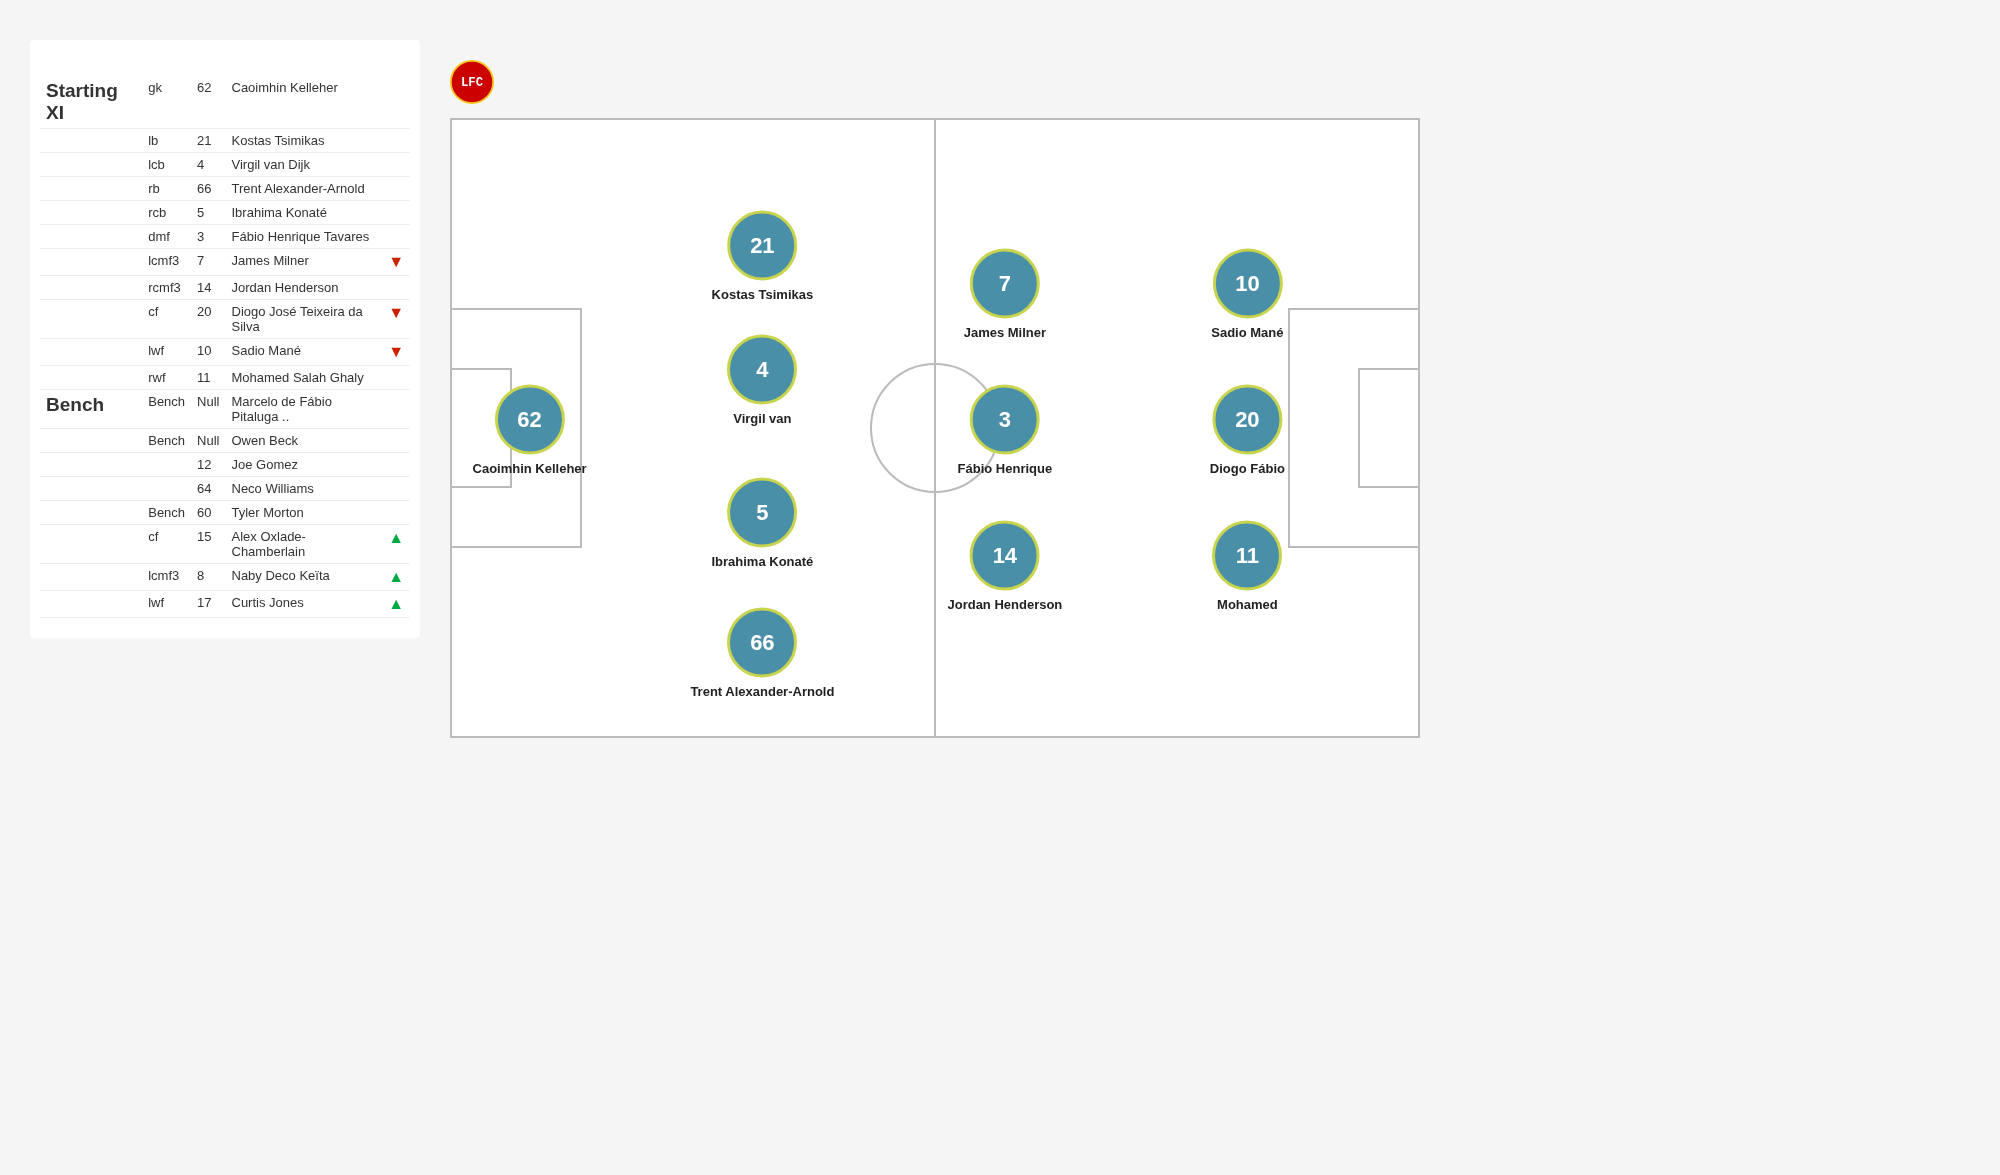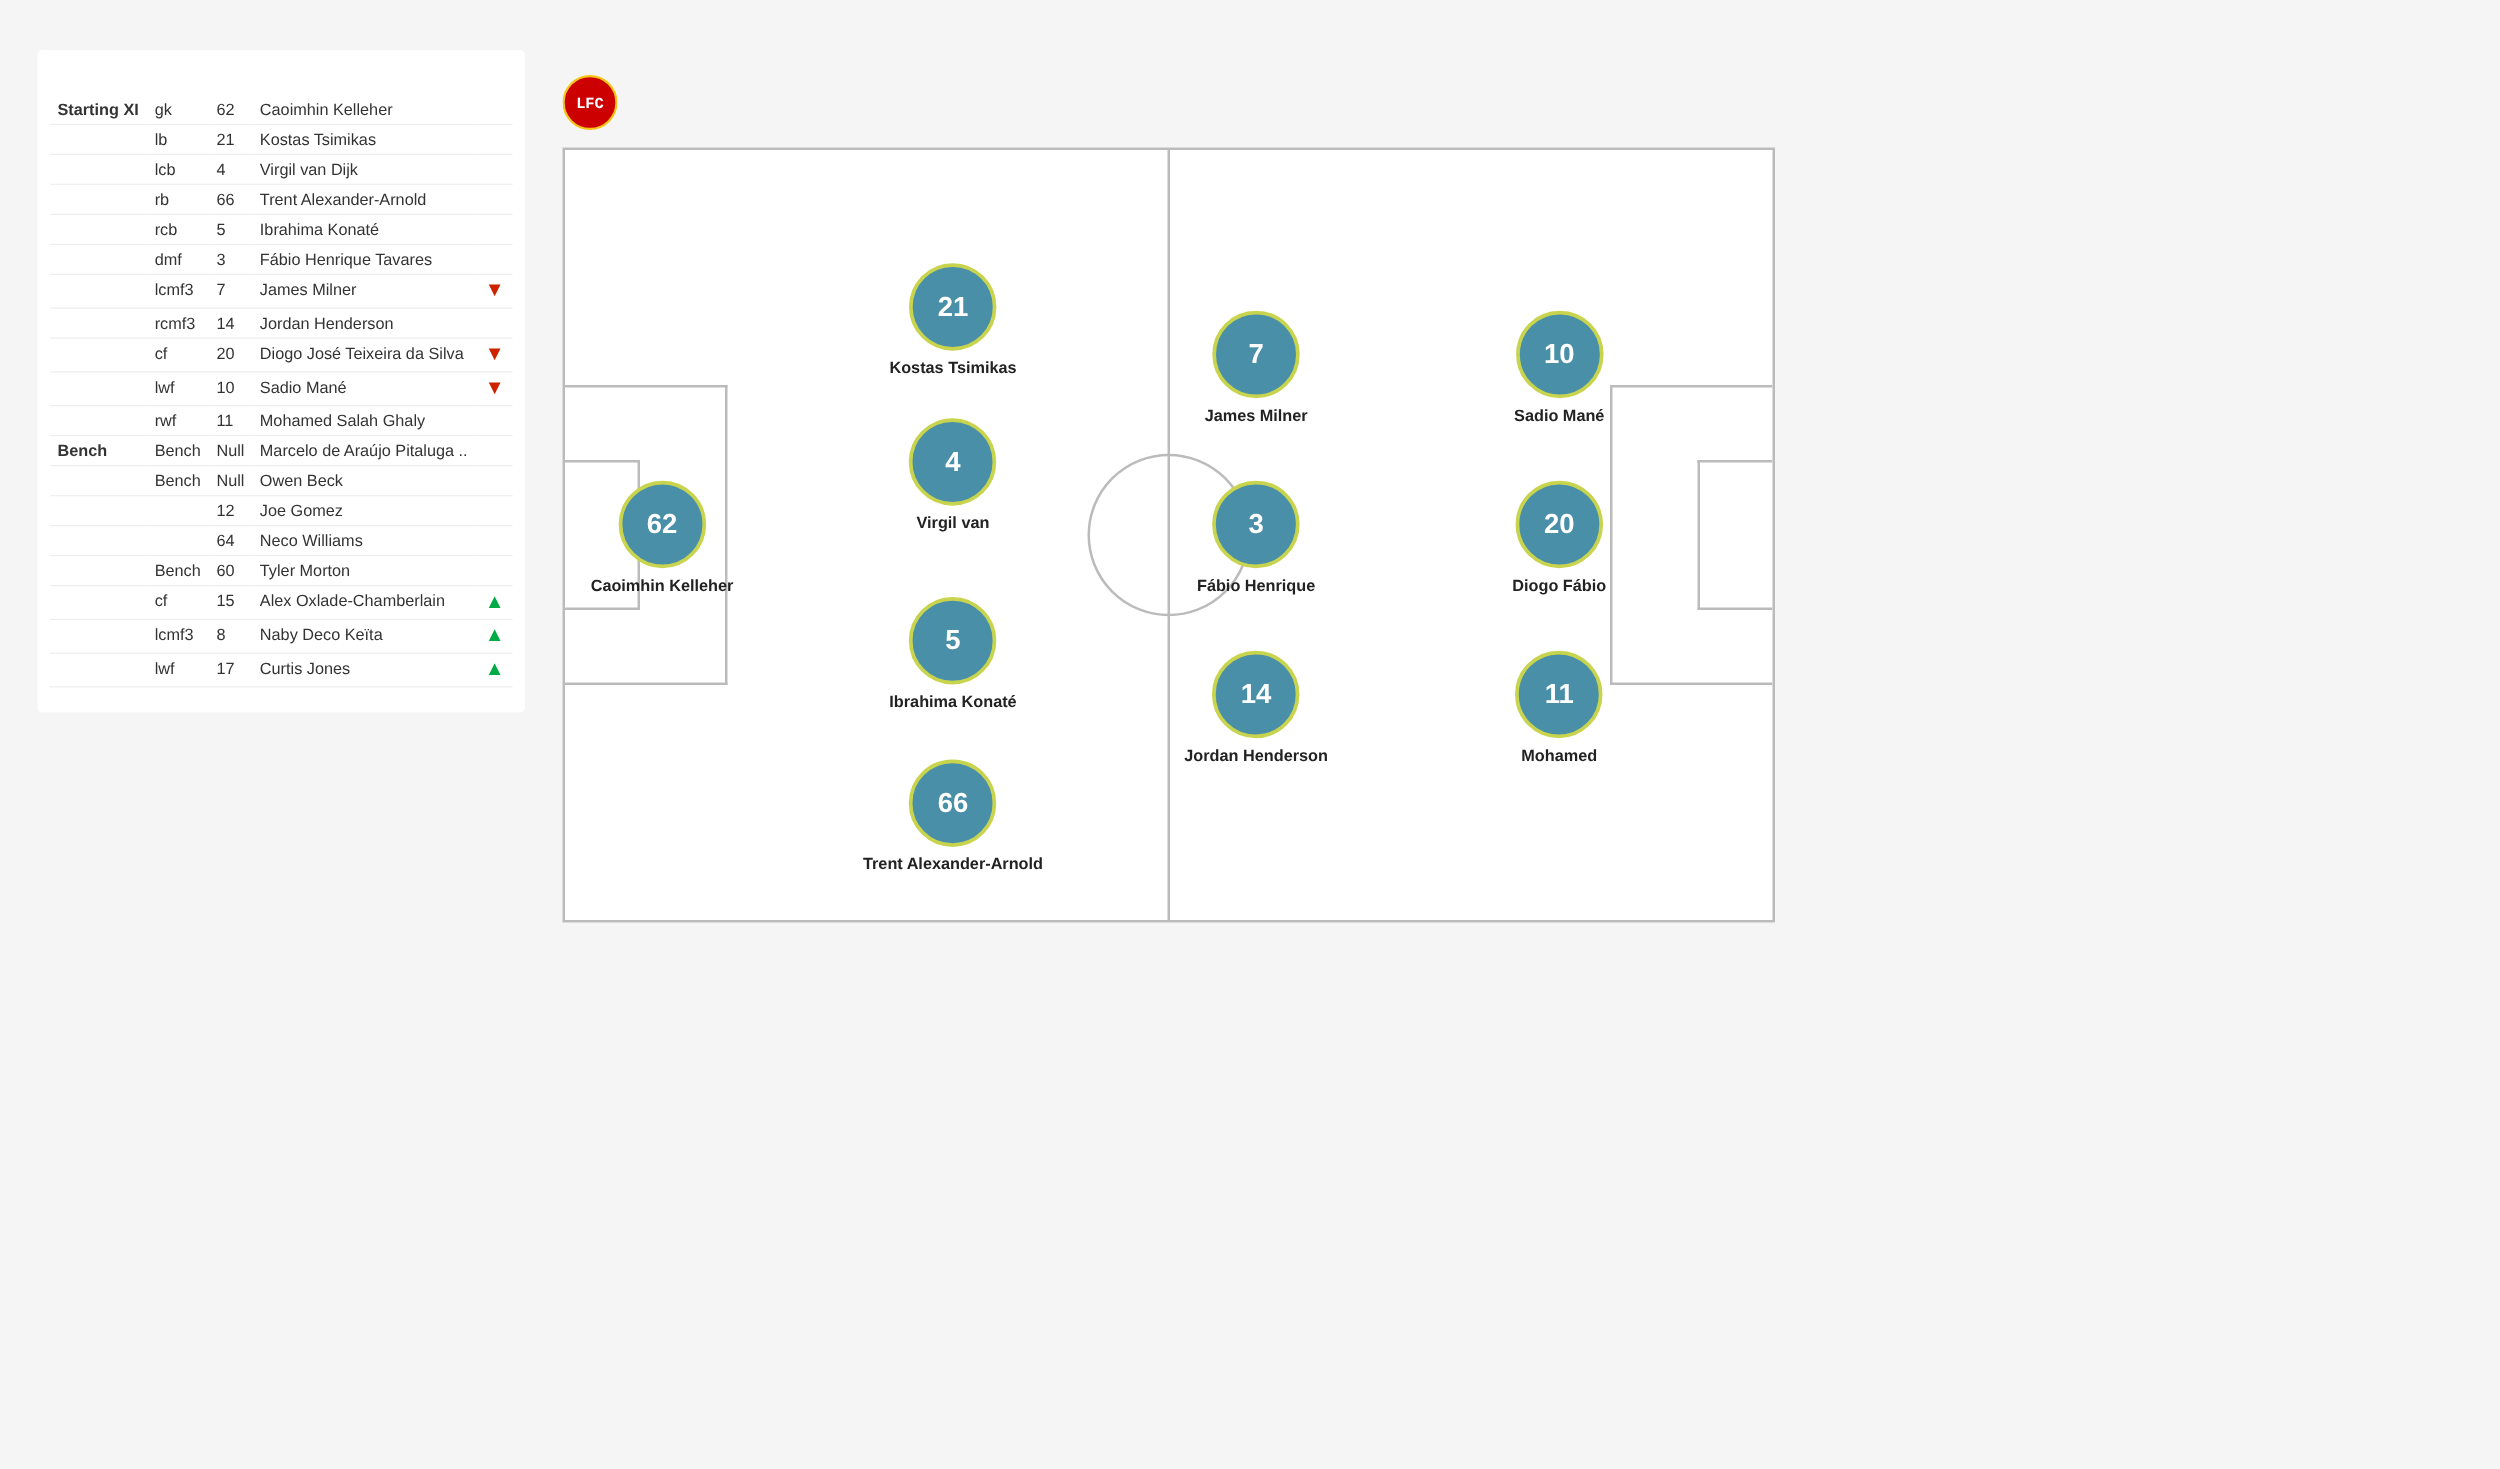--- a/index.html
+++ b/index.html
@@ -43,21 +43,21 @@
       vertical-align: top;
     }
 
     .lineup-table tr {
       border-bottom: 1px solid #eee;
     }
 
     .section-label {
       font-weight: bold;
       color: #333;
-      font-size: 13px;
+      font-size: 19px;
     }
 
     .arrow-down {
       color: #cc2200;
       font-size: 16px;
     }
 
     .arrow-up {
       color: #00aa44;
       font-size: 16px;
@@ -285,21 +285,21 @@
     <td class="section-label"></td>
     <td>rwf</td>
     <td>11</td>
     <td>Mohamed  Salah Ghaly</td>
     <td></td>
   </tr>
         <tr>
     <td class="section-label">Bench</td>
     <td>Bench</td>
     <td>Null</td>
-    <td>Marcelo de Araújo Pitaluga ..</td>
+    <td>Marcelo de Fábio Pitaluga ..</td>
     <td></td>
   </tr>
         <tr>
     <td class="section-label"></td>
     <td>Bench</td>
     <td>Null</td>
     <td>Owen Beck</td>
     <td></td>
   </tr>
         <tr>

